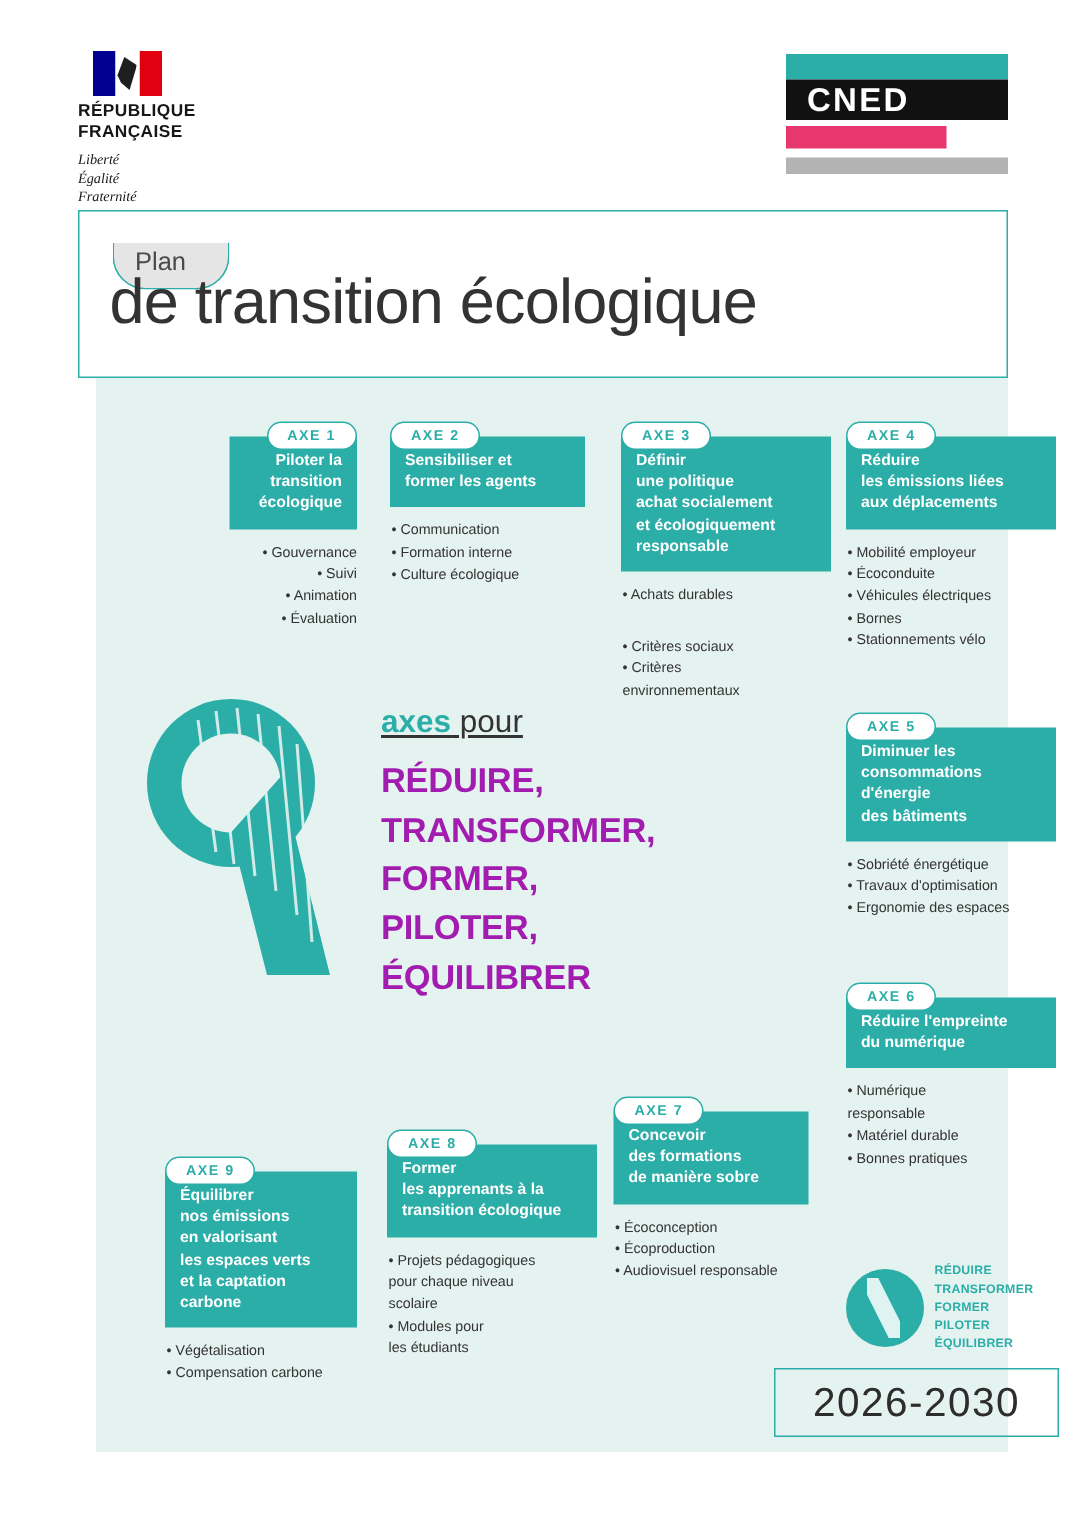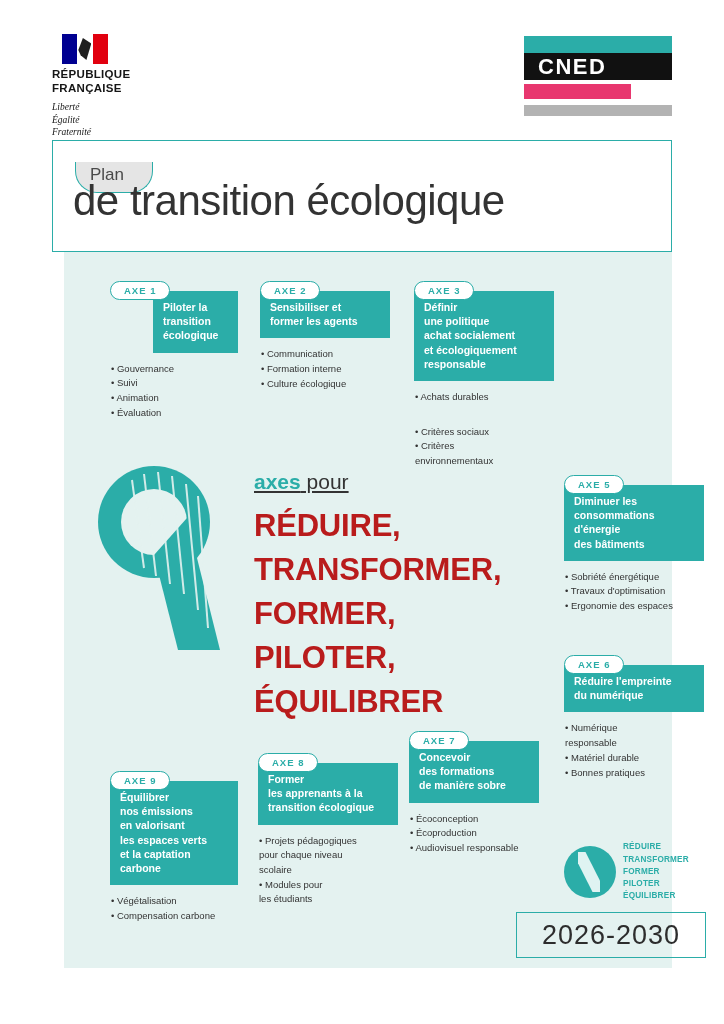--- a/index.html
+++ b/index.html
@@ -167,23 +167,23 @@
   }
   .center-top {
     font-size: 21px;
     color: #333333;
     font-weight: 400;
     margin-bottom: 10px;
     text-decoration: underline;
   }
   .center-top b { color: #2BADA8; font-weight: 700; }
   .center-big {
-    font-size: 31px;
+    font-size: 23px;
     font-weight: bold;
-    color: #b91c1c;
+    color: #a21caf;
     line-height: 1.42;
     letter-spacing: -0.2px;
   }
 
   
   .footer-mark {
     position: absolute;
     left: 500px; top: 588px;
     width: 120px; height: 64px;
     display: flex;
@@ -266,21 +266,21 @@
   <div class="plan-tab">
     <span>Plan</span>
   </div>
   <div class="title-main">
     <span>de transition écologique</span>
   </div>
 </div>
 
 <div class="panel">
 
-  <div class="axe" style="left:46px; top:28px; width:128px;">
+  <div class="axe" style="left:46px; top:28px; width:128px;text-align:right;">
     <div class="axe-badge">AXE 1</div>
     <div class="axe-box" style="white-space:pre-line;margin-left:43px;">Piloter la transition
 écologique</div>
     <div class="axe-list">
       <div>Gouvernance</div>
       <div>Suivi</div>
       <div>Animation</div>
       <div>Évaluation</div>
     </div>
   </div>
@@ -304,20 +304,33 @@
 et écologiquement
 responsable</div>
     <div class="axe-list">
       <div style="white-space:pre-line;">Achats durables</div>
       <div style="white-space:pre-line;margin-top:20px;">Critères sociaux</div>
       <div style="white-space:pre-line;">Critères
   environnementaux</div>
     </div>
   </div>
 
+  <div class="axe" style="left:500px; top:28px; width:140px;">
+    <div class="axe-badge">AXE 4</div>
+    <div class="axe-box" style="white-space:pre-line;">Réduire
+les émissions liées
+aux déplacements</div>
+    <div class="axe-list">
+      <div>Mobilité employeur</div>
+      <div>Écoconduite</div>
+      <div>Véhicules électriques</div>
+      <div>Bornes</div>
+      <div>Stationnements vélo</div>
+    </div>
+  </div>
 
   <div class="axe" style="left:500px; top:222px; width:140px;">
     <div class="axe-badge">AXE 5</div>
     <div class="axe-box" style="white-space:pre-line;">Diminuer les
 consommations
 d'énergie
 des bâtiments</div>
     <div class="axe-list">
       <div>Sobriété énergétique</div>
       <div>Travaux d'optimisation</div>

